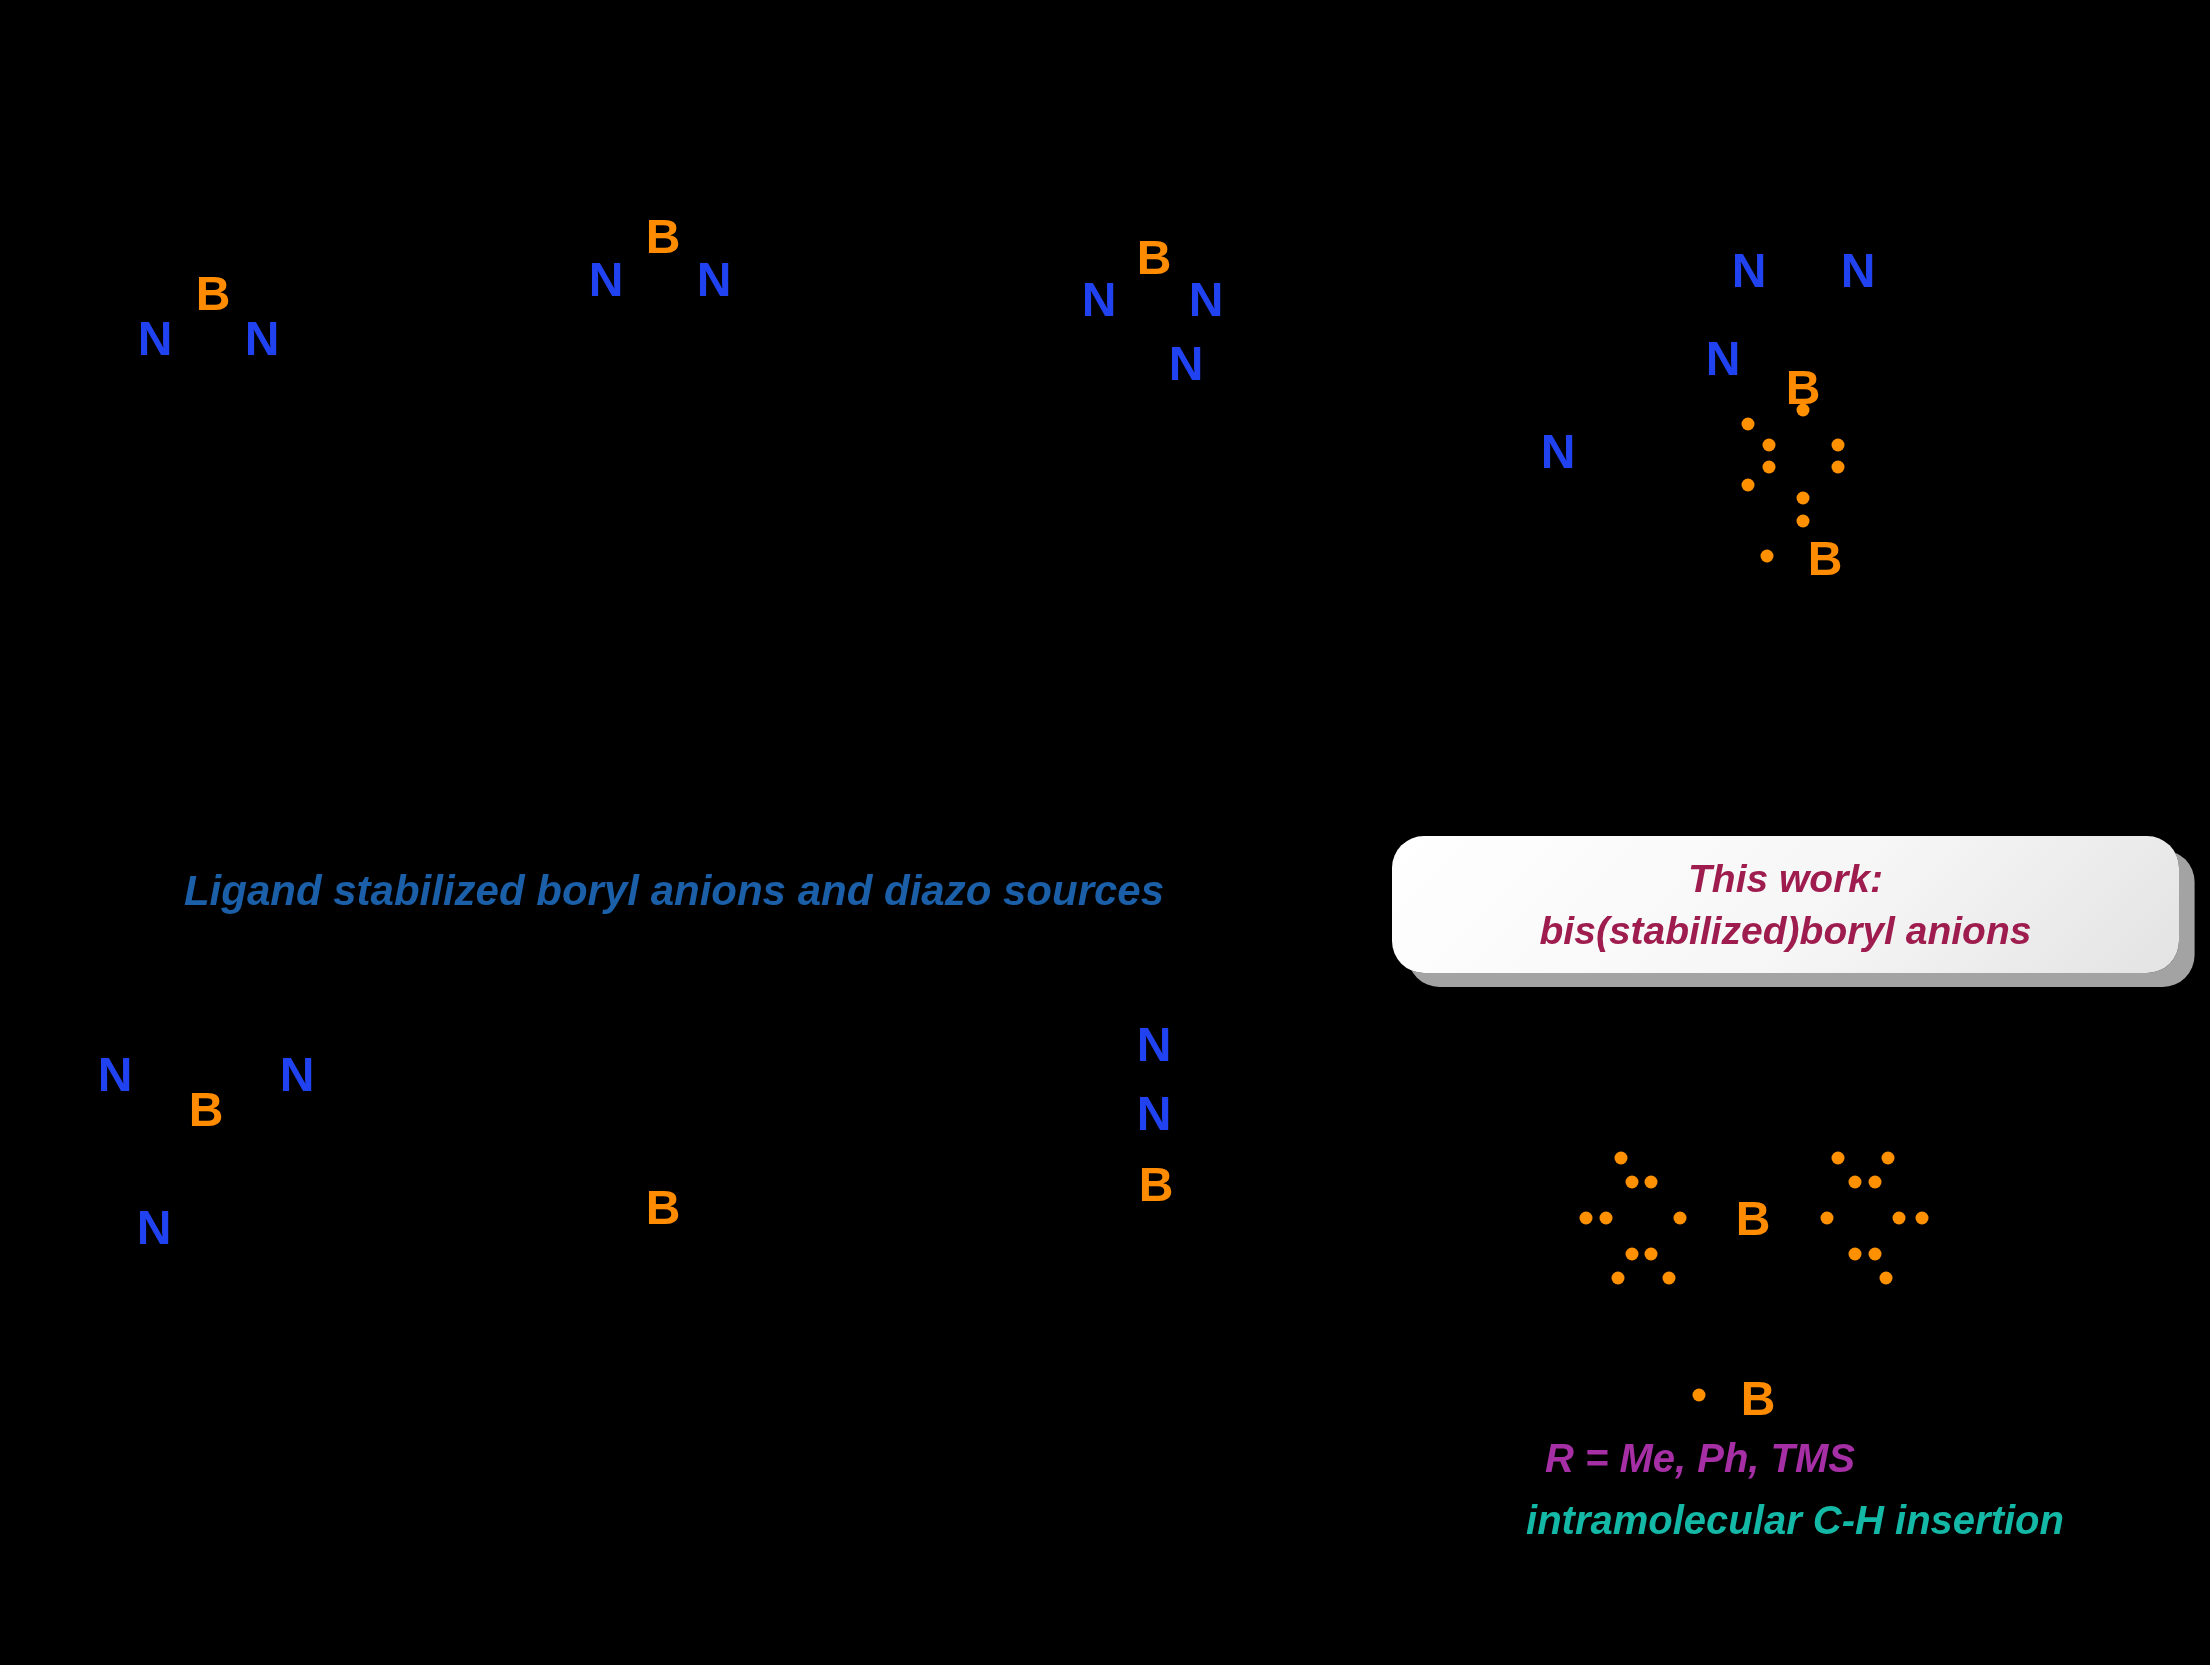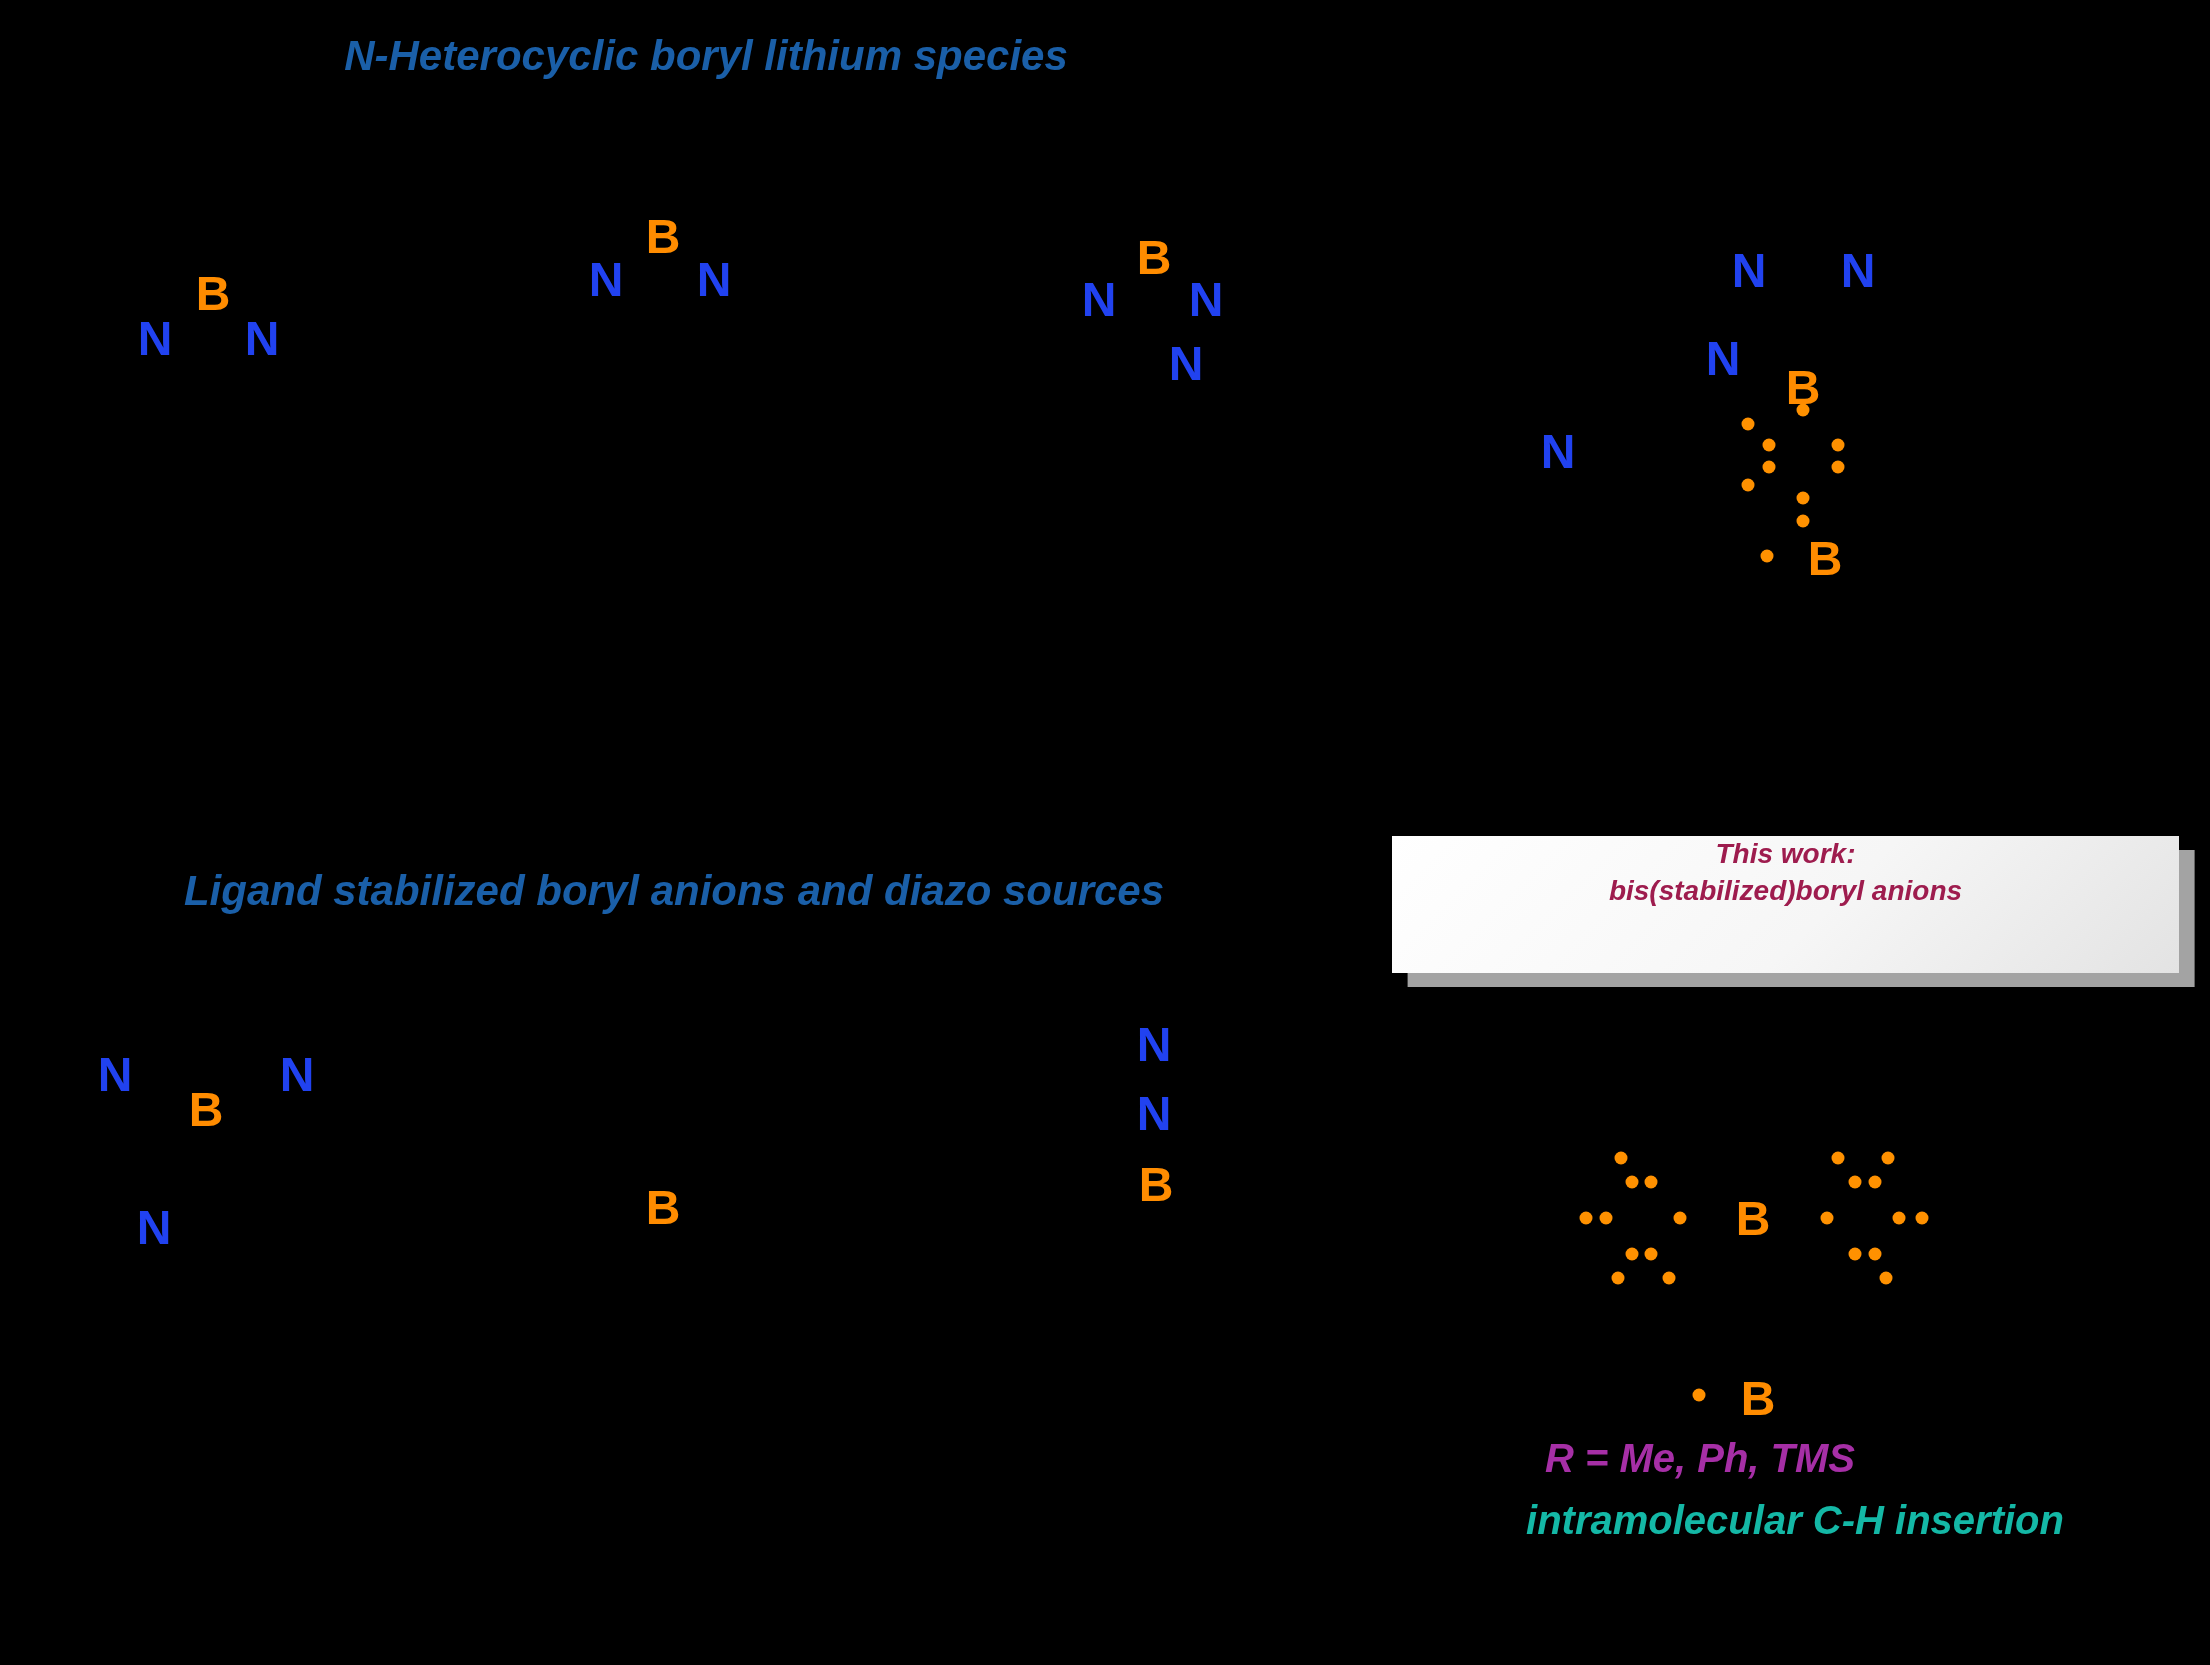--- a/index.html
+++ b/index.html
@@ -18,40 +18,40 @@
   .atom.N{color:#2142f0;}
   .atom.B{color:#ff8c00;}
   .dot{
     position:absolute;width:13px;height:13px;border-radius:50%;
     background:#ff9100;transform:translate(-50%,-50%);
   }
   .thiswork{
     position:absolute;left:1392px;top:836px;width:787px;height:137px;
     background:linear-gradient(135deg,#ffffff 0%,#f6f6f6 55%,#e3e3e3 100%);
     box-shadow:15.6px 14px 0 #a3a3a3;
-    display:flex;flex-direction:column;align-items:center;justify-content:flex-start;
-    color:#9e1c4e;font-style:italic;font-weight:600;font-size:28px;line-height:1.32;
+    display:flex;flex-direction:column;align-items:center;justify-content:center;
+    color:#9e1c4e;font-style:italic;font-weight:600;font-size:39px;line-height:1.32;
     text-align:center;
+    border-radius:32px;
   }
   .purple{
     position:absolute;transform:translate(-50%,-50%);
     color:#a62fa6;font-style:italic;font-weight:600;font-size:40px;white-space:nowrap;
   }
   .reactivity{
     position:absolute;left:1795px;top:1493px;transform:translateX(-50%);
     color:#14b8a6;font-style:italic;font-weight:600;font-size:40px;line-height:54px;
     text-align:center;white-space:nowrap;
   }
 </style>
 </head>
 <body>
 
 <div class="canvas">
 
-  <div class="title" style="left:706px;top:56px;">N-Heterocyclic boryl lithium species</div>
 
 
   <div class="title" style="left:674px;top:891px;">Ligand stabilized boryl anions and diazo sources</div>
 
   <div class="thiswork">
     <div>This work:</div>
     <div>bis(stabilized)boryl anions</div>
   </div>
 
   <div id="structures">

